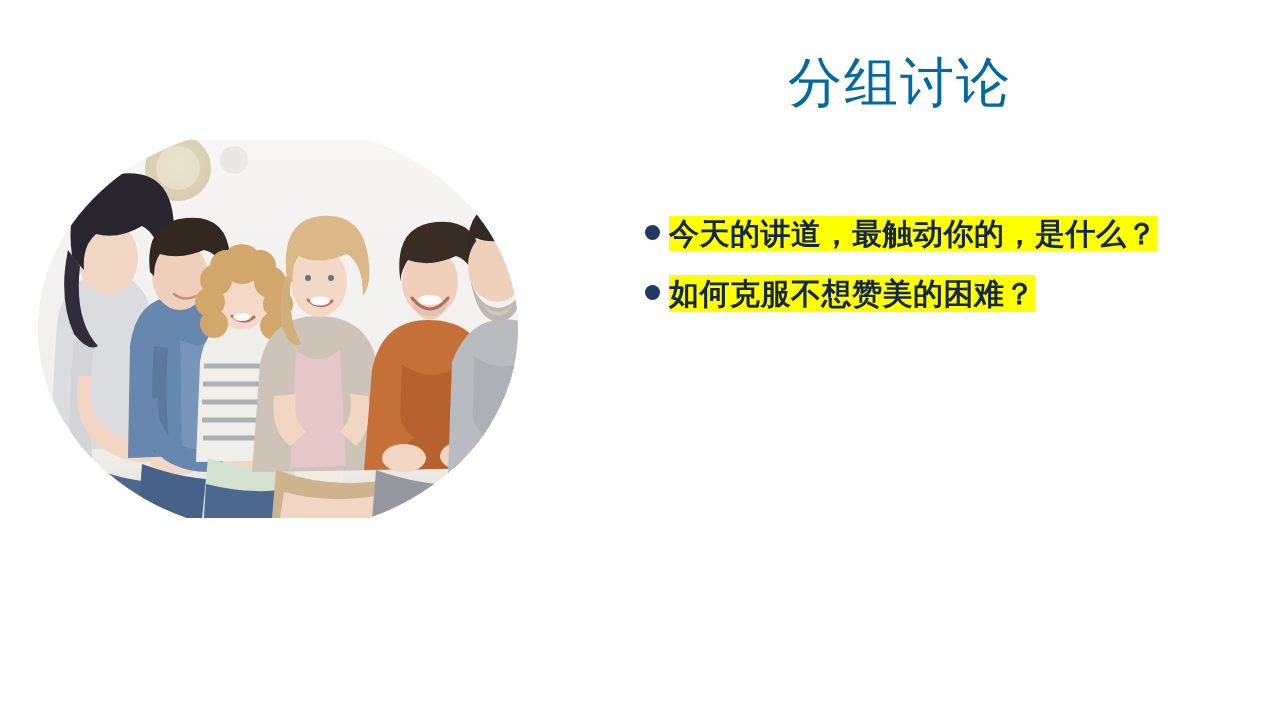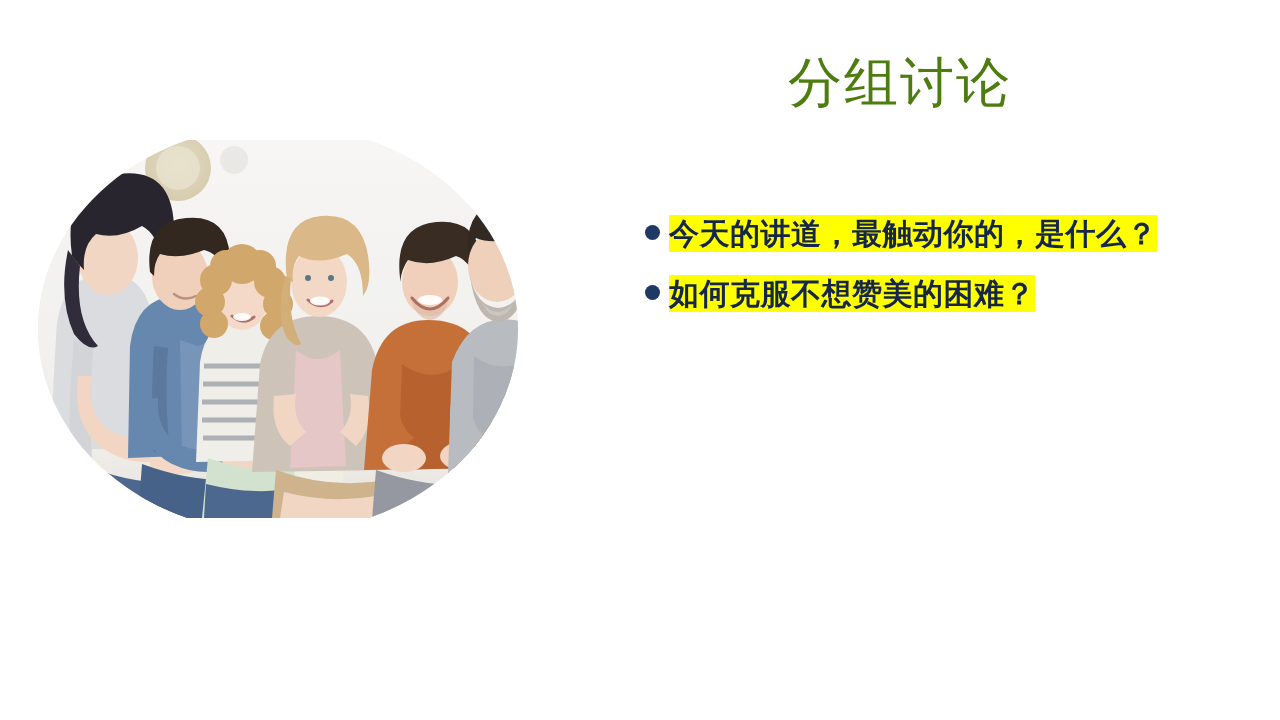--- a/index.html
+++ b/index.html
@@ -24,21 +24,21 @@
   
   .slide-title {
     position: absolute;
     left: 620px;
     top: 52px;
     width: 560px;
     text-align: center;
     font-size: 54px;
     line-height: 1.15;
     letter-spacing: 2px;
-    color: #4d7c0f;
+    color: #0369a1;
     font-weight: 400;
     white-space: nowrap;
   }
 
   
   .photo-frame {
     position: absolute;
     left: 38px;
     top: 140px;
     width: 480px;
@@ -92,21 +92,21 @@
     font-weight: bold;
     color: #15264a;
     letter-spacing: 0.5px;
   }
   .hl {
     background: #ffff00;
     box-decoration-break: clone;
     -webkit-box-decoration-break: clone;
     padding: 1px 0;
   }
-  .bullet-item.wrap .bullet-text { max-width: 505px; }
+  .bullet-item.wrap .bullet-text { max-width: 505px; font-family: Liberation Serif, serif; }
 </style>
 </head>
 <body>
 
 <div class="slide">
 
   <div class="slide-title">分组讨论</div>
 
   <div class="photo-frame">
     <div class="photo-clip">

